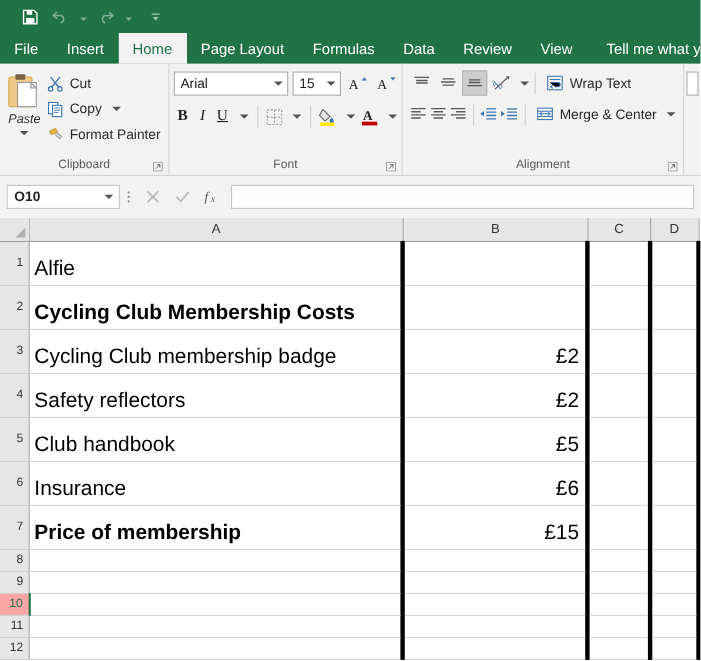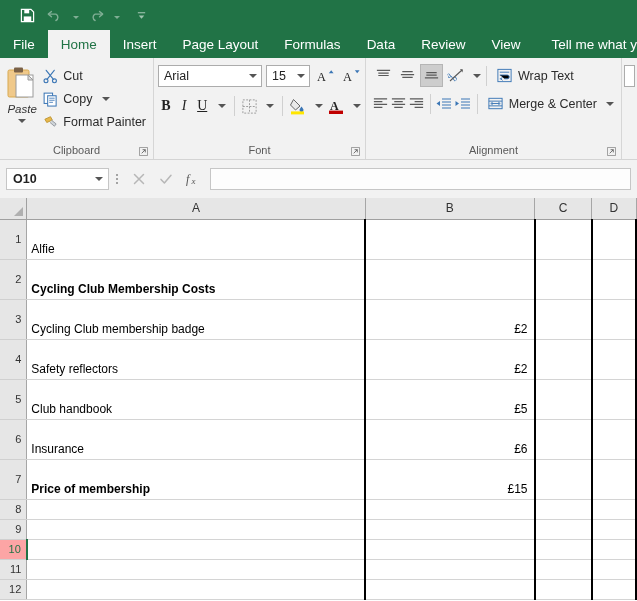--- a/index.html
+++ b/index.html
@@ -269,24 +269,24 @@
     padding-right: 5px !important;
     vertical-align: middle;
     cursor: default;
   }
   th.rowhead.sel {
     color: #217346;
     border-right: 2px solid #217346;
     background: #fca5a5;
   }
   td.cell {
-    border-right: 2px solid #000000;
+    border-right: 4px solid #000000;
     border-bottom: 1px solid #d4d4d4;
     font-family: "Liberation Sans", sans-serif;
-    font-size: 12px;
+    font-size: 19px;
     color: #000;
     vertical-align: bottom;
     padding: 0 4px 3px 4px !important;
     white-space: nowrap;
     overflow: hidden;
     cursor: cell;
   }
   td.cell.bold { font-weight: bold; }
   td.cell.right { text-align: right; padding-right: 6px !important; }
 </style>
@@ -322,22 +322,22 @@
   <div class="qat-more">
     <svg width="11" height="11" viewBox="0 0 12 12">
       <path d="M2 3 h8" stroke="#9fc4af" stroke-width="1.2"></path>
       <path d="M3 6 L6 9.5 L9 6" fill="#9fc4af"></path>
     </svg>
   </div>
 </div>
 
 <div class="tab-bar">
   <div class="tab">File</div>
+  <div class="tab">Insert</div>
   <div class="tab active">Home</div>
-  <div class="tab">Insert</div>
   <div class="tab">Page Layout</div>
   <div class="tab">Formulas</div>
   <div class="tab">Data</div>
   <div class="tab">Review</div>
   <div class="tab">View</div>
   <div class="tellme">
     <svg width="13" height="15" viewBox="0 0 13 15">
       <path d="M6.5 1.2a4 4 0 0 0-2.4 7.2v1.7h4.8V8.4a4 4 0 0 0-2.4-7.2z" fill="none" stroke="#ffffff" stroke-width="1.1"></path>
       <path d="M4.7 11.4h3.6M5.2 13h2.6" stroke="#ffffff" stroke-width="1.1" stroke-linecap="round"></path>
     </svg>

